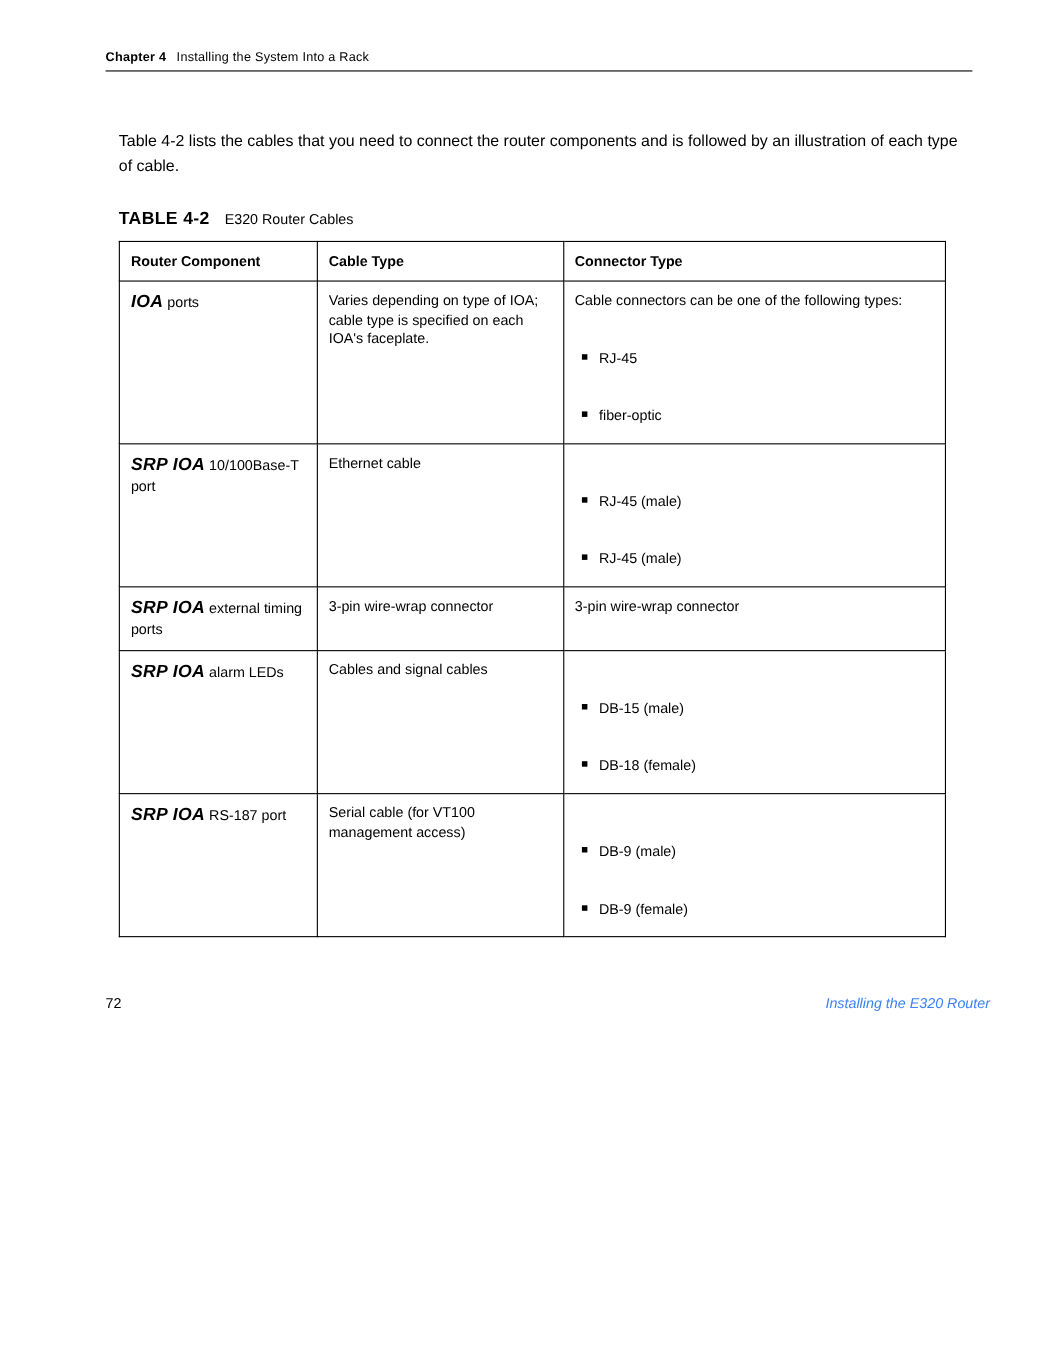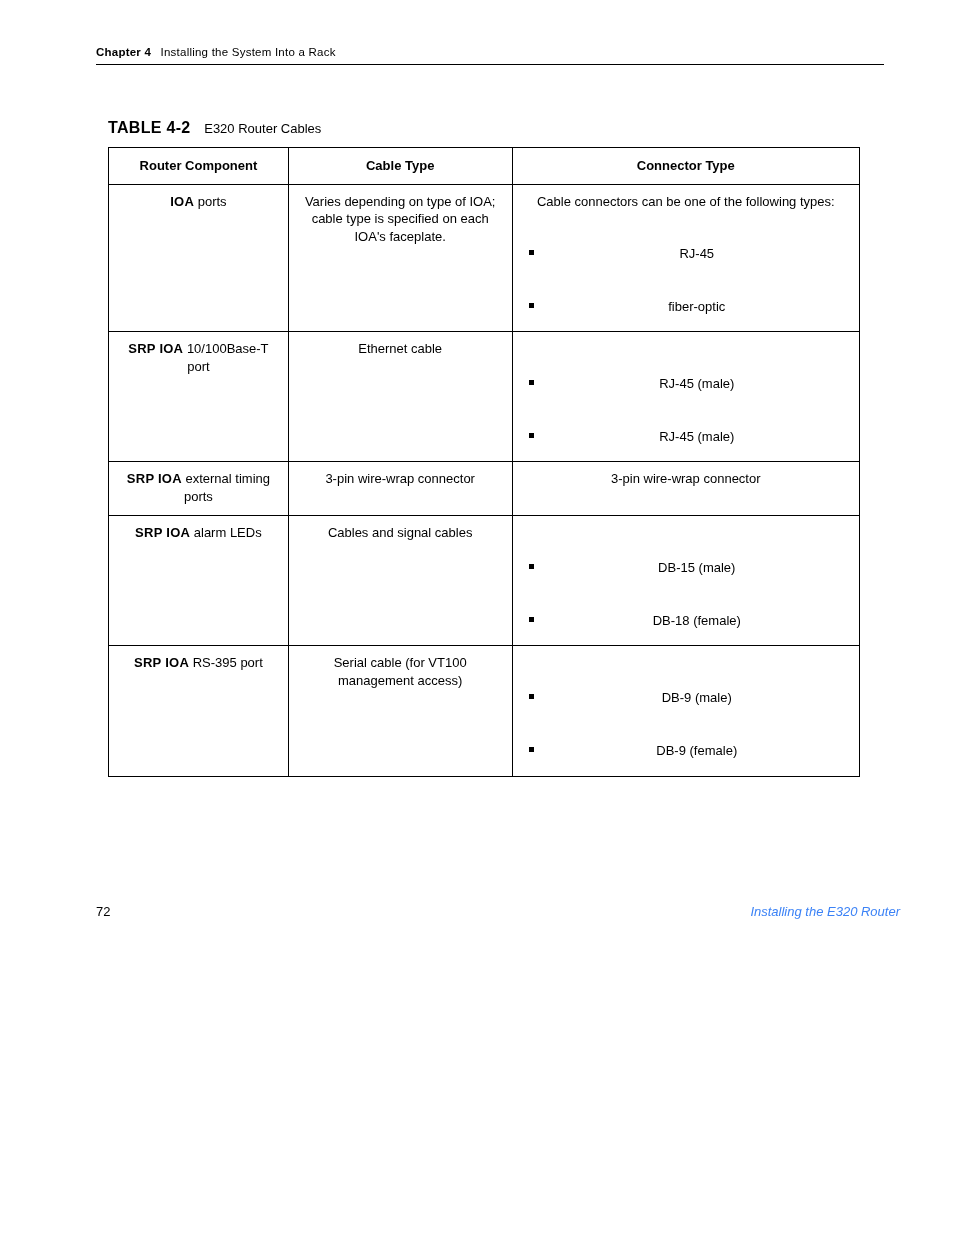--- a/index.html
+++ b/index.html
@@ -52,36 +52,37 @@
     border-collapse: collapse;
     width: 752px;
     margin-left: 12px;
     font-size: 13px;
     line-height: 1.35;
   }
   table.data th, table.data td {
     border: 1px solid #000;
     padding: 8px 10px 10px 10px;
     vertical-align: top;
-    text-align: center;
+    text-align: left;
     font-weight: normal;
   }
   table.data th {
     font-weight: 600;
     font-size: 13px;
     padding-top: 9px;
     padding-bottom: 9px;
   }
   table.data col.c1 { width: 180px; }
   table.data col.c2 { width: 224px; }
   table.data col.c3 { width: 348px; }
   .label {
     font-weight: 700;
-    font-size: 13px;
+    font-size: 16px;
     letter-spacing: 0.02em;
+    font-style: italic;
   }
   ul.bul {
     list-style: none;
     margin: 6px 0 0 0;
     padding: 0;
   }
   ul.bul > li {
     position: relative;
     padding-left: 22px;
     margin-bottom: 6px;
@@ -113,20 +114,21 @@
 <body>
 
 <div class="page">
   <div class="running-header">
     <span class="chap">Chapter 4</span>
     <span>Installing the System Into a Rack</span>
   </div>
   <hr class="rule">
 
   <div class="intro-wrap">
+    <p class="section-lead">Table 4-2 lists the cables that you need to connect the router components and is followed by an illustration of each type of cable.</p>
 
     <div class="table-caption">
       <span class="tbl">TABLE 4-2</span>
       <span>E320 Router Cables</span>
     </div>
 
     <table class="data">
       <colgroup>
         <col class="c1">
           <col class="c2">
@@ -184,21 +186,21 @@
           <td>
             <ul class="bul">
               <li>DB-15 (male)</li>
               <li>DB-18 (female)</li>
             </ul>
           </td>
         </tr>
 
         <tr>
           <td>
-            <span class="label">SRP IOA</span><span> RS-395 port</span>
+            <span class="label">SRP IOA</span><span> RS-187 port</span>
           </td>
           <td>Serial cable (for VT100 management access)</td>
           <td>
             <ul class="bul">
               <li>DB-9 (male)</li>
               <li>DB-9 (female)</li>
             </ul>
           </td>
         </tr>
       </tbody>

